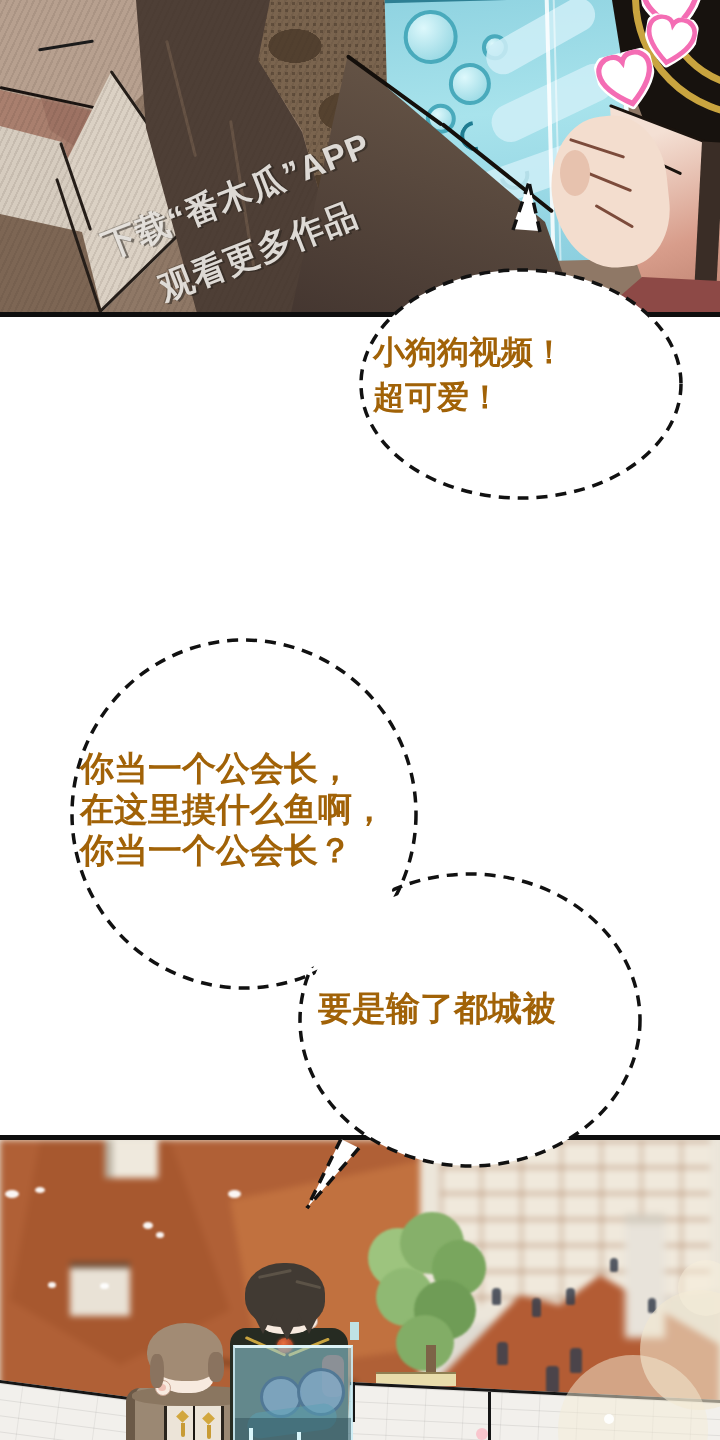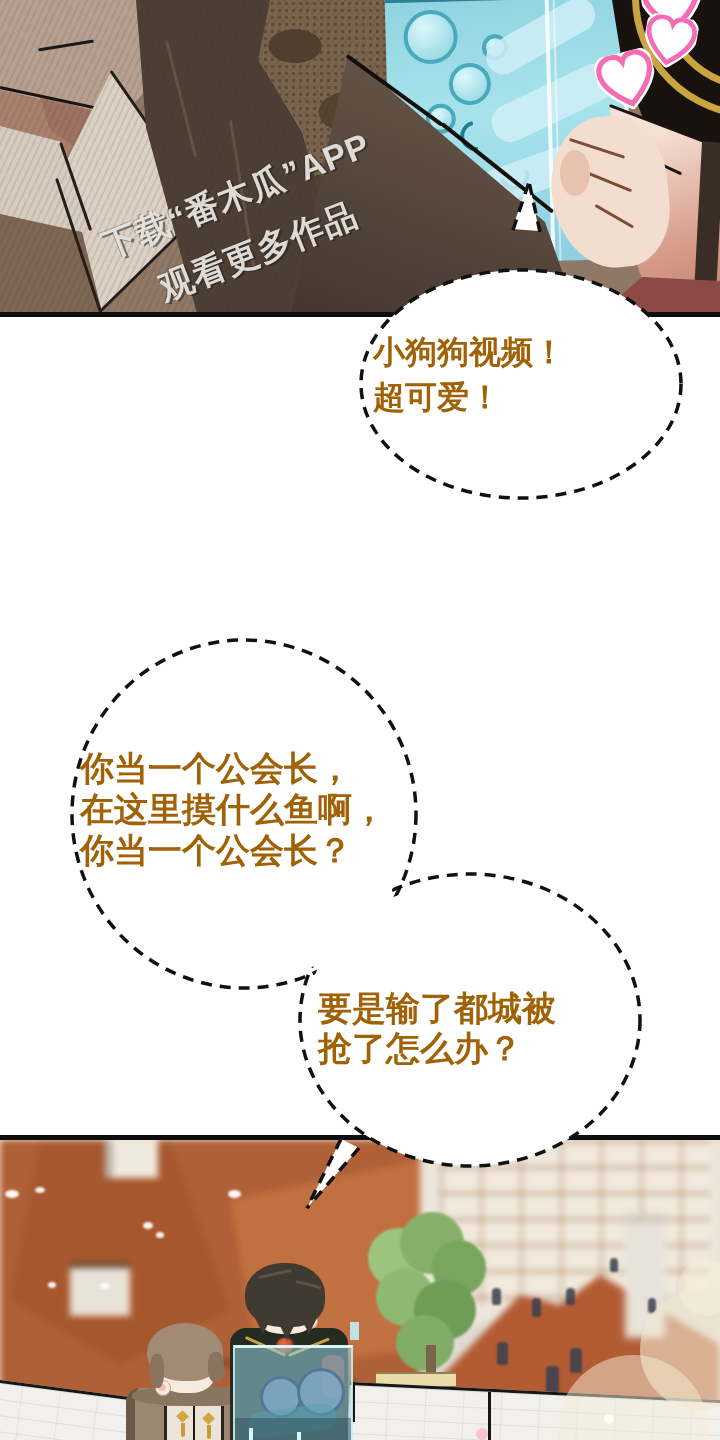--- a/index.html
+++ b/index.html
@@ -356,16 +356,15 @@
     <div class="line">小狗狗视频！</div>
     <div class="line">超可爱！</div>
   </div>
   <div class="btext t2">
     <div class="line">你当一个公会长，</div>
     <div class="line">在这里摸什么鱼啊，</div>
     <div class="line">你当一个公会长？</div>
   </div>
   <div class="btext t3">
     <div class="line">要是输了都城被</div>
-    <div class="line">抢了怎么办？</div>
   </div>
 
 </div>
 
 </body></html>

